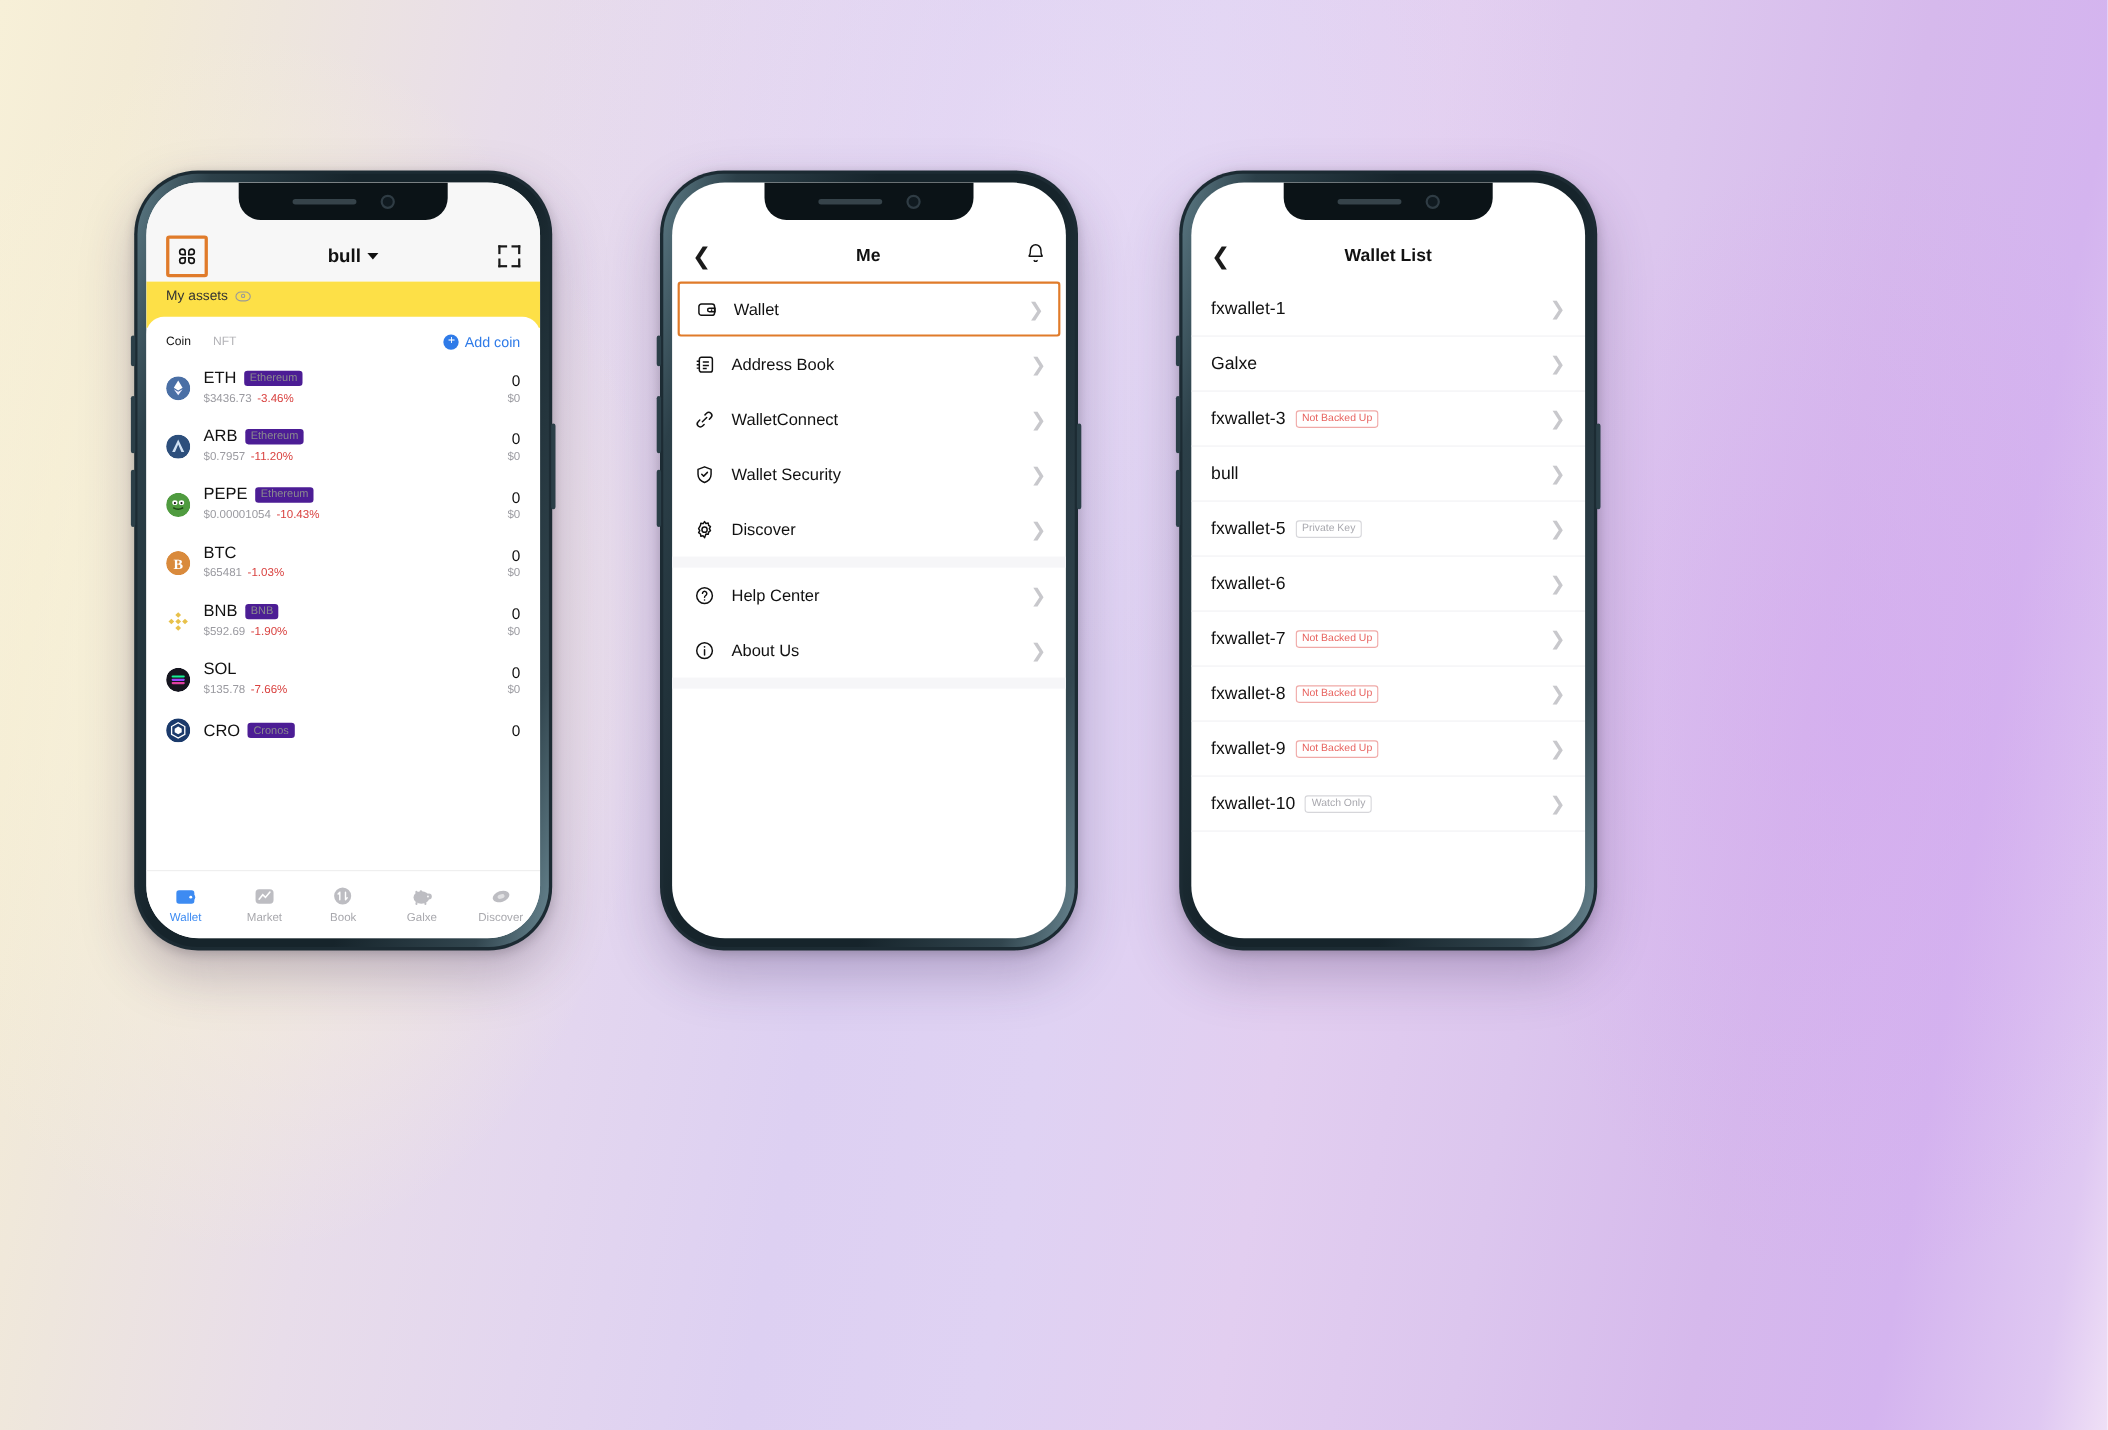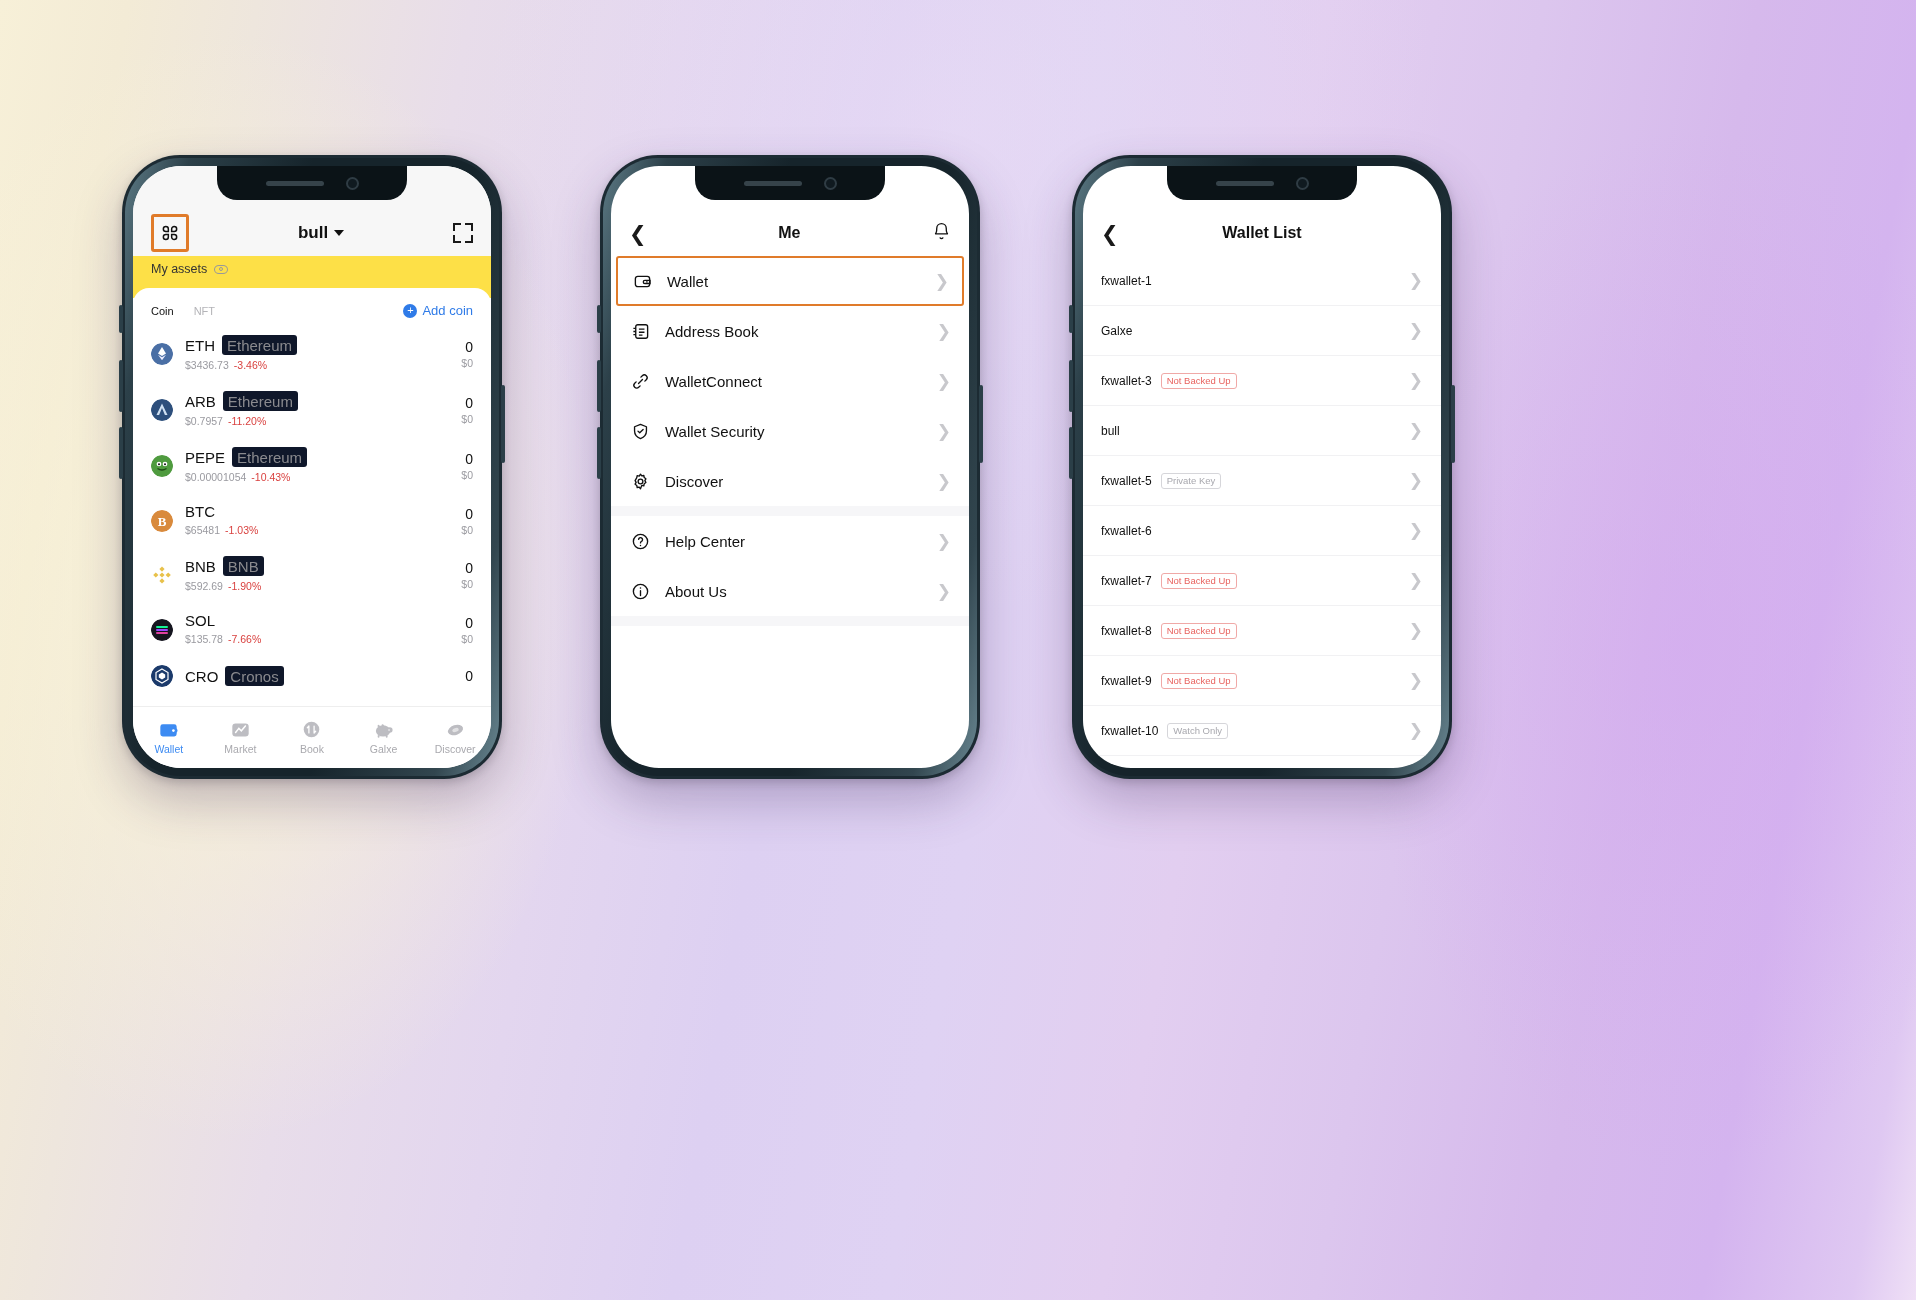--- a/index.html
+++ b/index.html
@@ -19,21 +19,21 @@
     background:
       radial-gradient(ellipse 600px 900px at 12% 45%, rgba(250,244,214,0.95), rgba(250,244,214,0) 62%),
       radial-gradient(ellipse 500px 800px at 88% 50%, rgba(212,168,240,0.55), rgba(212,168,240,0) 65%),
       radial-gradient(ellipse 700px 700px at 50% 10%, rgba(236,224,246,0.5), rgba(236,224,246,0) 70%);
     pointer-events: none;
   }
 
   
   .phone {
     position: absolute;
-    width: 380px; height: 624px;
+    width: 380px; height: 709px;
     top: 155px;
     border-radius: 58px;
     background: #1c2b33;
     padding: 11px;
     box-shadow: 0 22px 48px rgba(60,40,90,0.28), 0 3px 10px rgba(0,0,0,0.18);
   }
   .phone::before { 
     content: ""; position: absolute; inset: 3px;
     border-radius: 55px;
     background: linear-gradient(105deg, #5d7b86 0%, #2c4049 12%, #16242b 35%, #16242b 65%, #32464f 88%, #6a8893 100%);
@@ -107,21 +107,21 @@
   .tab.inactive { color: #b4b4b8; }
   .addcoin { margin-left: auto; font-size: 13px; color: #2f7be8; display: flex; align-items: center; gap: 5px; font-weight: 500;}
   .plus-ic { width: 14px; height: 14px; border-radius: 50%; background: #2f7be8; color: #fff; font-size: 11px; line-height: 13px; text-align: center; }
 
   .coin-row { display: flex; align-items: center; padding: 9px 18px; }
   .coin-ic { width: 22px; height: 22px; border-radius: 50%; flex: 0 0 22px; margin-right: 12px; position: relative;
              display:flex; align-items:center; justify-content:center; font-size: 11px; color:#fff; font-weight:bold; overflow:hidden;}
   .coin-meta { flex: 1; min-width: 0; }
   .coin-top { display: flex; align-items: center; gap: 7px; text-align: center; }
   .coin-sym { font-size: 15px; color: #111; }
-  .coin-chain { font-size: 15px; color: #8a8a8e; background: #0f172a; border-radius: 3px; padding: 1.5px 5px; }
+  .coin-chain { font-size: 10px; color: #8a8a8e; background: #4c1d95; border-radius: 3px; padding: 1.5px 5px; }
   .coin-bot { font-size: 10.5px; color: #9a9aa0; margin-top: 2px; }
   .coin-bot .pct { color: #d9413f; margin-left: 5px; }
   .coin-right { text-align: right; }
   .coin-amt { font-size: 14px; color: #111; }
   .coin-usd { font-size: 10.5px; color: #9a9aa0; margin-top: 2px; }
 
   .tabbar { height: 62px; border-top: 1px solid #eee; display: flex; background:#fff; }
   .tabitem { flex: 1; display: flex; flex-direction: column; align-items: center; justify-content: center; gap: 4px; }
   .tabitem .lbl { font-size: 10.5px; color: #a9a9ae; }
   .tabitem.active .lbl { color: #3d8bf2; }
@@ -137,21 +137,21 @@
   .menu-item .mi-lbl { font-size: 15px; color: #111; }
   .menu-item .mi-chev { margin-left: auto; }
   .menu-item.hl { border: 2.5px solid #e07b2a; border-radius: 3px; margin: 0 5px; padding: 0 13px; }
   .menu-gap { height: 10px; background: #f6f6f8; }
 
   
   #phone3 { left: 1072px; }
   .p3-head { height: 46px; display: flex; align-items: center; padding: 0 18px; }
   .p3-title { position: absolute; left: 0; right: 0; text-align: center; font-size: 16px; font-weight: bold; color: #111; pointer-events: none;}
   .wl-row { display: flex; align-items: center; padding: 0 18px; height: 50px; border-bottom: 1px solid #f1f1f3; }
-  .wl-name { font-size: 12px; color: #111; }
+  .wl-name { font-size: 16px; color: #111; }
   .wl-badge { font-size: 9.5px; padding: 1.5px 5px; border-radius: 3px; margin-left: 9px; border: 1px solid; white-space: nowrap;}
   .badge-red { color: #e8635f; border-color: #f0a9a7; }
   .badge-gray { color: #a8a8ae; border-color: #d6d6da; }
   .wl-chev { margin-left: auto; }
 </style>
 </head>
 <body>
 
 <div class="bg-glow"></div>
 

